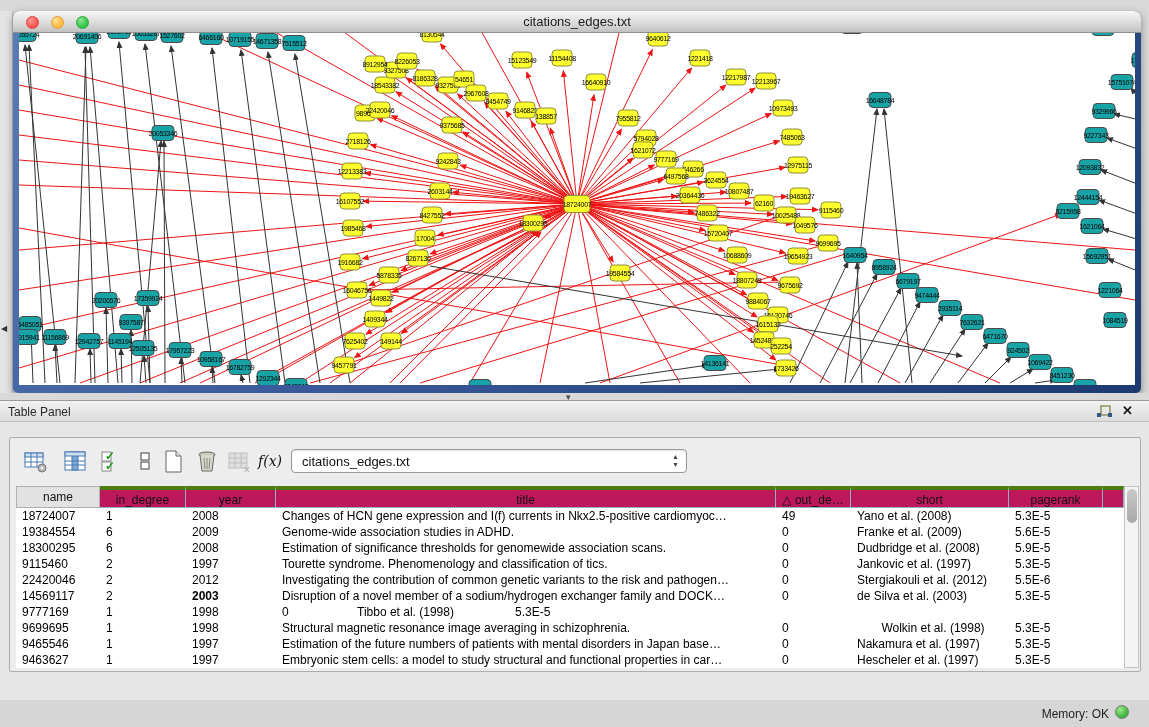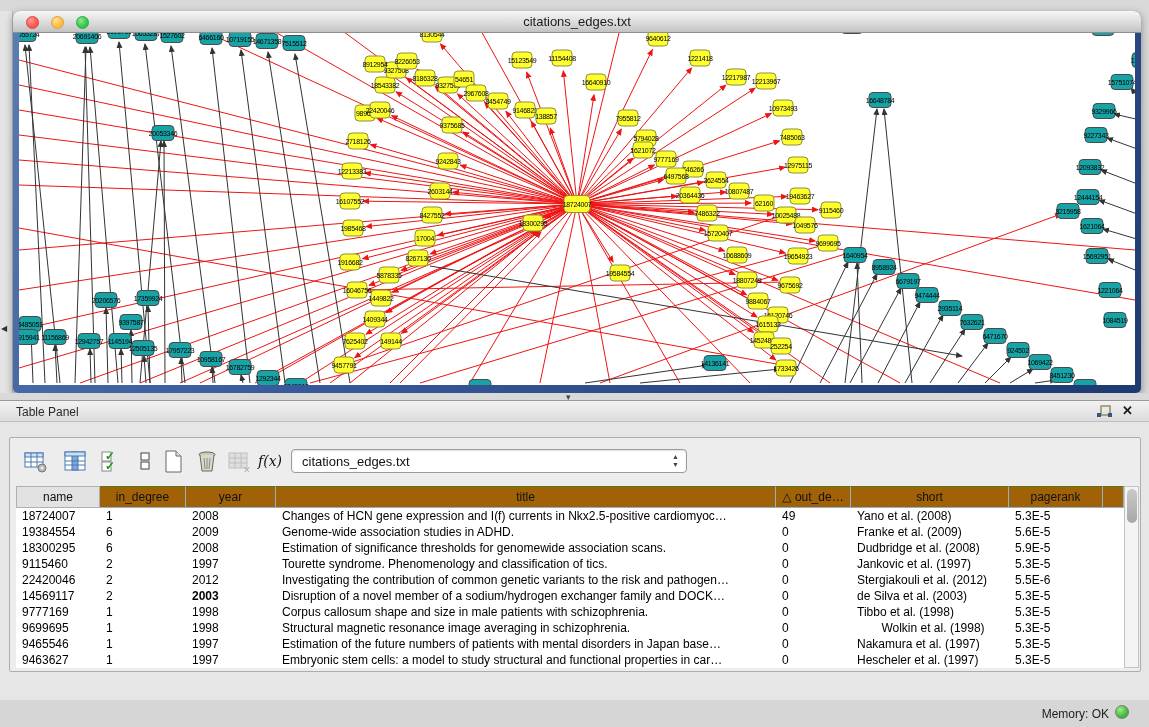--- a/index.html
+++ b/index.html
@@ -27,40 +27,40 @@
   #tl-close { left:13px; background:radial-gradient(circle at 35% 30%,#ff9a95,#fc5753 60%); border:1px solid #df3e38; }
   #tl-min   { left:38px; background:radial-gradient(circle at 35% 30%,#ffe29a,#fdbc40 60%); border:1px solid #de9f34; }
   #tl-zoom  { left:63px; background:radial-gradient(circle at 35% 30%,#90e695,#33c748 60%); border:1px solid #27aa35; }
   #net-canvas { position:absolute; left:6px; top:22px; width:1116px; height:352px; background:#ffffff; }
   #graph-svg { width:100%; height:100%; display:block; }
 
   
   #table-panel { position:absolute; left:0; top:400px; width:1149px; height:327px; background:#e6e6e6; }
   #tp-header { position:absolute; left:0; top:0; width:100%; height:22px;
     background:linear-gradient(#f2f2f2,#dcdcdc); border-top:1px solid #9a9a9a; border-bottom:1px solid #bfbfbf; }
-  #tp-title { position:absolute; left:8px; top:4px; font-size:12px; color:#2a2a2a;margin-left:8px; }
+  #tp-title { position:absolute; left:8px; top:4px; font-size:12px; color:#2a2a2a; }
   #tp-float { position:absolute; left:1096px; top:4px; cursor:pointer; }
   #tp-close { position:absolute; left:1122px; top:2px; font-size:13px; font-weight:bold; color:#1a1a1a; cursor:pointer; }
 
   #tp-inner { position:absolute; left:9px; top:37px; width:1132px; height:235px;
     background:#ededed; border:1px solid #adadad; border-radius:2px; }
 
   
   #tp-toolbar { position:absolute; left:0; top:0; width:100%; height:47px; }
   .tbtn { position:absolute; top:12px; width:24px; height:24px; cursor:pointer; }
   #fx-btn { font-family:"DejaVu Serif", serif; font-style:italic; font-size:14px; color:#111; top:15px; }
   #combo { position:absolute; left:281px; top:11px; width:396px; height:24px; background:#ffffff;
     border:1px solid #9a9a9a; border-radius:4px; cursor:pointer; box-shadow:inset 0 1px 2px rgba(0,0,0,.12); }
   #combo-text { position:absolute; left:10px; top:4px; font-size:13px; color:#111; }
   #combo-arrows { position:absolute; right:7px; top:3px; display:flex; flex-direction:column; align-items:center; }
   #combo-arrows span { font-size:7px; line-height:8px; color:#444; }
 
   
   #tbl-header { position:absolute; left:6px; top:48px; height:22px; display:flex; }
-  .hcell { height:22px; background:#a16207; border-right:1px solid #8fb3c6; border-top:1px solid #4d7c0f;
+  .hcell { height:22px; background:#be185d; border-right:1px solid #8fb3c6; border-top:4px solid #4d7c0f;
     border-bottom:1px solid #8fb3c6; font-size:12px; color:#111; text-align:center; line-height:21px;
     overflow:hidden; white-space:nowrap; cursor:pointer; }
   .hcell:first-child { background:#e2e2e2; border:1px solid #b0b0b0; }
   #tbl-body { position:absolute; left:6px; top:70px; background:#ffffff; }
   .trow { display:flex; height:16px; cursor:default; }
   .tcell { font-size:12px; color:#000; padding-left:6px; line-height:16px;
     overflow:hidden; white-space:nowrap; }
   #tbl-scroll { position:absolute; left:1114px; top:48px; width:15px; height:182px;
     background:#f4f4f4; border:1px solid #c2c2c2; }
   #tbl-thumb { position:absolute; left:1.5px; top:2px; width:10px; height:34px;
@@ -914,21 +914,20 @@
           <div class="tcell" style="width: 90px; font-weight: bold;">2003</div>
           <div class="tcell" style="width: 500px;">Disruption of a novel member of a sodium/hydrogen exchanger family and DOCK…</div>
           <div class="tcell" style="width: 75px;">0</div>
           <div class="tcell" style="width: 158px;">de Silva et al. (2003)</div>
           <div class="tcell" style="width: 94px;">5.3E-5</div>
         </div>
         <div class="trow">
           <div class="tcell" style="width: 84px;">9777169</div>
           <div class="tcell" style="width: 86px;">1</div>
           <div class="tcell" style="width: 90px;">1998</div>
-          <div class="tcell" style="width: 500px;">Corpus callosum shape and size in male patients with schizophrenia.</div>
           <div class="tcell" style="width: 75px;">0</div>
           <div class="tcell" style="width: 158px;">Tibbo et al. (1998)</div>
           <div class="tcell" style="width: 94px;">5.3E-5</div>
         </div>
         <div class="trow">
           <div class="tcell" style="width: 84px;">9699695</div>
           <div class="tcell" style="width: 86px;">1</div>
           <div class="tcell" style="width: 90px;">1998</div>
           <div class="tcell" style="width: 500px;">Structural magnetic resonance image averaging in schizophrenia.</div>
           <div class="tcell" style="width: 75px;">0</div>

